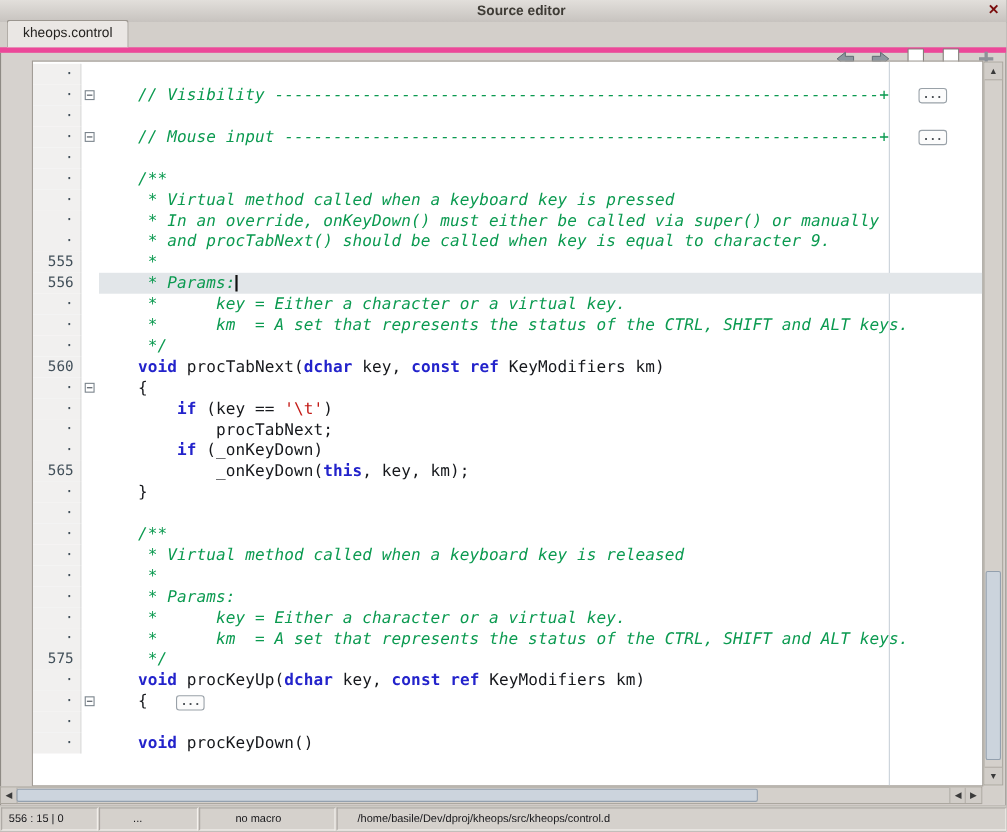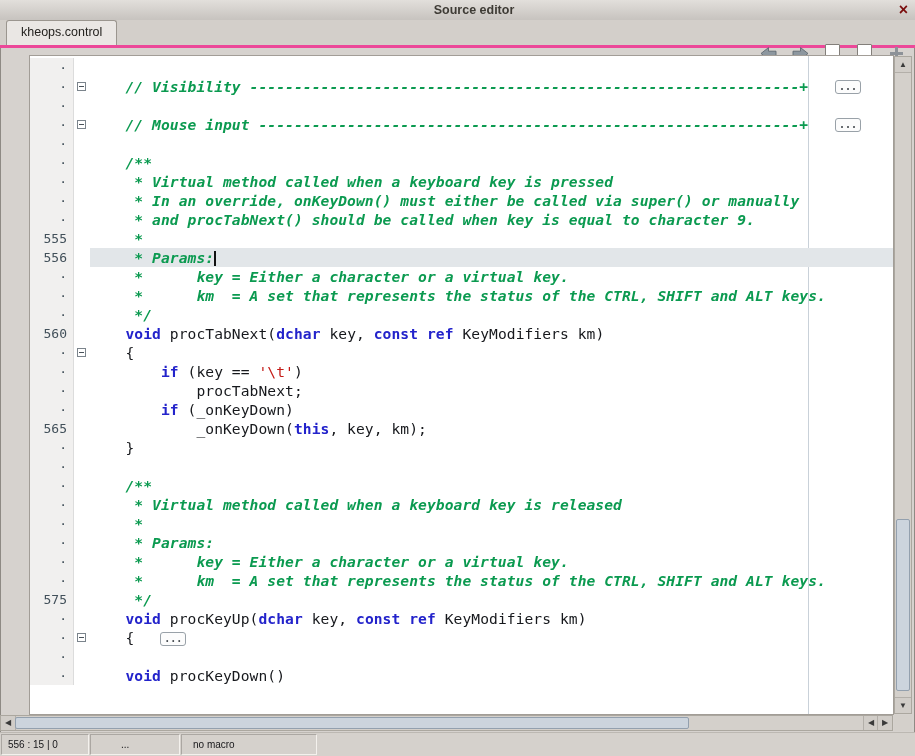--- a/index.html
+++ b/index.html
@@ -9,21 +9,21 @@
   
   .titlebar{position:absolute;left:0;top:0;width:100%;height:20px;
             background:linear-gradient(#e2dfdb,#c7c3bf);border-bottom:1px solid #a5a19c;}
   .title{position:absolute;left:0;right:0;top:0;text-align:center;
          font-size:12.5px;line-height:20px;font-weight:bold;color:#3e3b35;margin-left:33px;}
   .closebtn{position:absolute;right:7px;top:0;font-size:16px;font-weight:bold;
             color:#7a0c0c;line-height:20px;cursor:default;}
 
   
   .tabbar{position:absolute;left:0;top:20px;width:100%;height:28px;
-          background:#d3cfca;border-bottom:3px solid #ec4899;box-sizing:border-box;}
+          background:#d3cfca;border-bottom:5px solid #ec4899;box-sizing:border-box;}
   .tab{position:absolute;left:6px;bottom:0;height:24px;padding:0 14px;background:#eae7e4;
        border:1px solid #9b968f;border-bottom:none;border-radius:3px 3px 0 0;
        font-size:12.5px;line-height:23px;color:#24221f;}
   .toolbar{position:absolute;right:10px;top:23px;height:20px;display:flex;align-items:center;gap:14px;}
   .icon-btn{width:18px;height:18px;display:flex;align-items:center;justify-content:center;}
   .doc{width:13px;height:16px;background:#fff;border:1px solid#837f7a;border-radius:1px;position:relative;}
   .doc .dot{position:absolute;right:-3px;bottom:-3px;width:7px;height:7px;border-radius:50%;box-sizing:border-box;}
   .dot-red{background:#cf3b2f;border:1px solid #8d1f16;}
   .dot-orange{background:#e59a28;border:1px solid #9c6a12;}
   .plus{width:13px;height:13px;position:relative;}
@@ -39,21 +39,21 @@
   .row{display:flex;height:19px;line-height:19px;position:relative;}
   .gut{flex:0 0 44px;text-align:right;padding-right:6px;box-sizing:border-box;background:#f1f0ef;
        border-right:1px solid #dcdcdc;font:13px/19px "DejaVu Sans Mono",monospace;color:var(--gut);}
   .fold{flex:0 0 16px;position:relative;}
   .foldbox{position:absolute;left:3px;top:5px;width:9px;height:9px;border:1px solid #7b848c;
            background:#fff;box-sizing:border-box;}
   .foldbox::before{content:"";position:absolute;left:1px;right:1px;top:3px;height:1px;background:#49525a;}
   .txt{flex:1 1 auto;white-space:pre;font:14.6px/19px "DejaVu Sans Mono",monospace;
        letter-spacing:.08px;color:#16181c;}
   .cur .txt{background:var(--hl);}
-  .tc{color:var(--cmt);font-style:italic;font-weight:bold;}
+  .tc{color:var(--cmt);font-style:italic;}
   .tk{color:var(--kw);font-weight:bold;}
   .ts{color:var(--str);}
   .tp{}
   .caret{display:inline-block;width:0;height:15px;border-left:2px solid #111;vertical-align:-3px;}
   .ellbox{display:inline-block;width:26px;height:14px;border:1px solid #99a1a8;border-radius:3px;
           background:#fcfcfc;color:#4a4f54;font:bold 10px/12px "DejaVu Sans Mono",monospace;
           text-align:center;box-sizing:border-box;letter-spacing:0;}
   .ellbox.right{position:absolute;left:805px;top:3px;}
   .ellbox.inline{margin-left:26px;vertical-align:1px;}
 
@@ -77,21 +77,21 @@
   .corner{position:absolute;left:894px;top:715px;width:18px;height:16px;background:#d4d0cb;}
 
   
   .statusbar{position:absolute;left:0;top:732px;width:100%;height:24px;background:#d5d1cc;
              border-top:1px solid #bcb8b2;display:flex;box-sizing:border-box;}
   .panel{border:1px solid;border-color:#aba7a2 #f4f1ed #f4f1ed #aba7a2;margin:1px 0 1px 1px;
          font-size:10px;line-height:19px;color:#17171a;box-sizing:border-box;
          padding:0 6px;white-space:nowrap;overflow:hidden;}
   .p1{width:88px;}
   .p2{width:90px;padding-left:30px;}
-  .p3{width:136px;padding-left:11px;}
+  .p3{width:124px;padding-left:32px;}
   .p4{flex:1;padding-left:18px;}
 </style>
 </head>
 <body>
 
 <div class="titlebar">
   <div class="title">Source editor</div>
   <div class="closebtn">×</div>
 </div>
 
@@ -316,13 +316,14 @@
   <div class="thumb"></div>
   <div class="sbtn r1">◀</div>
   <div class="sbtn r2">▶</div>
 </div>
 <div class="corner"></div>
 
 <div class="statusbar">
   <div class="panel p1">556 : 15 | 0</div>
   <div class="panel p2">...</div>
   <div class="panel p3">no macro</div>
+  <div class="panel p4">/home/basile/Dev/dproj/kheops/src/kheops/control.d</div>
 </div>
 
 </body></html>

